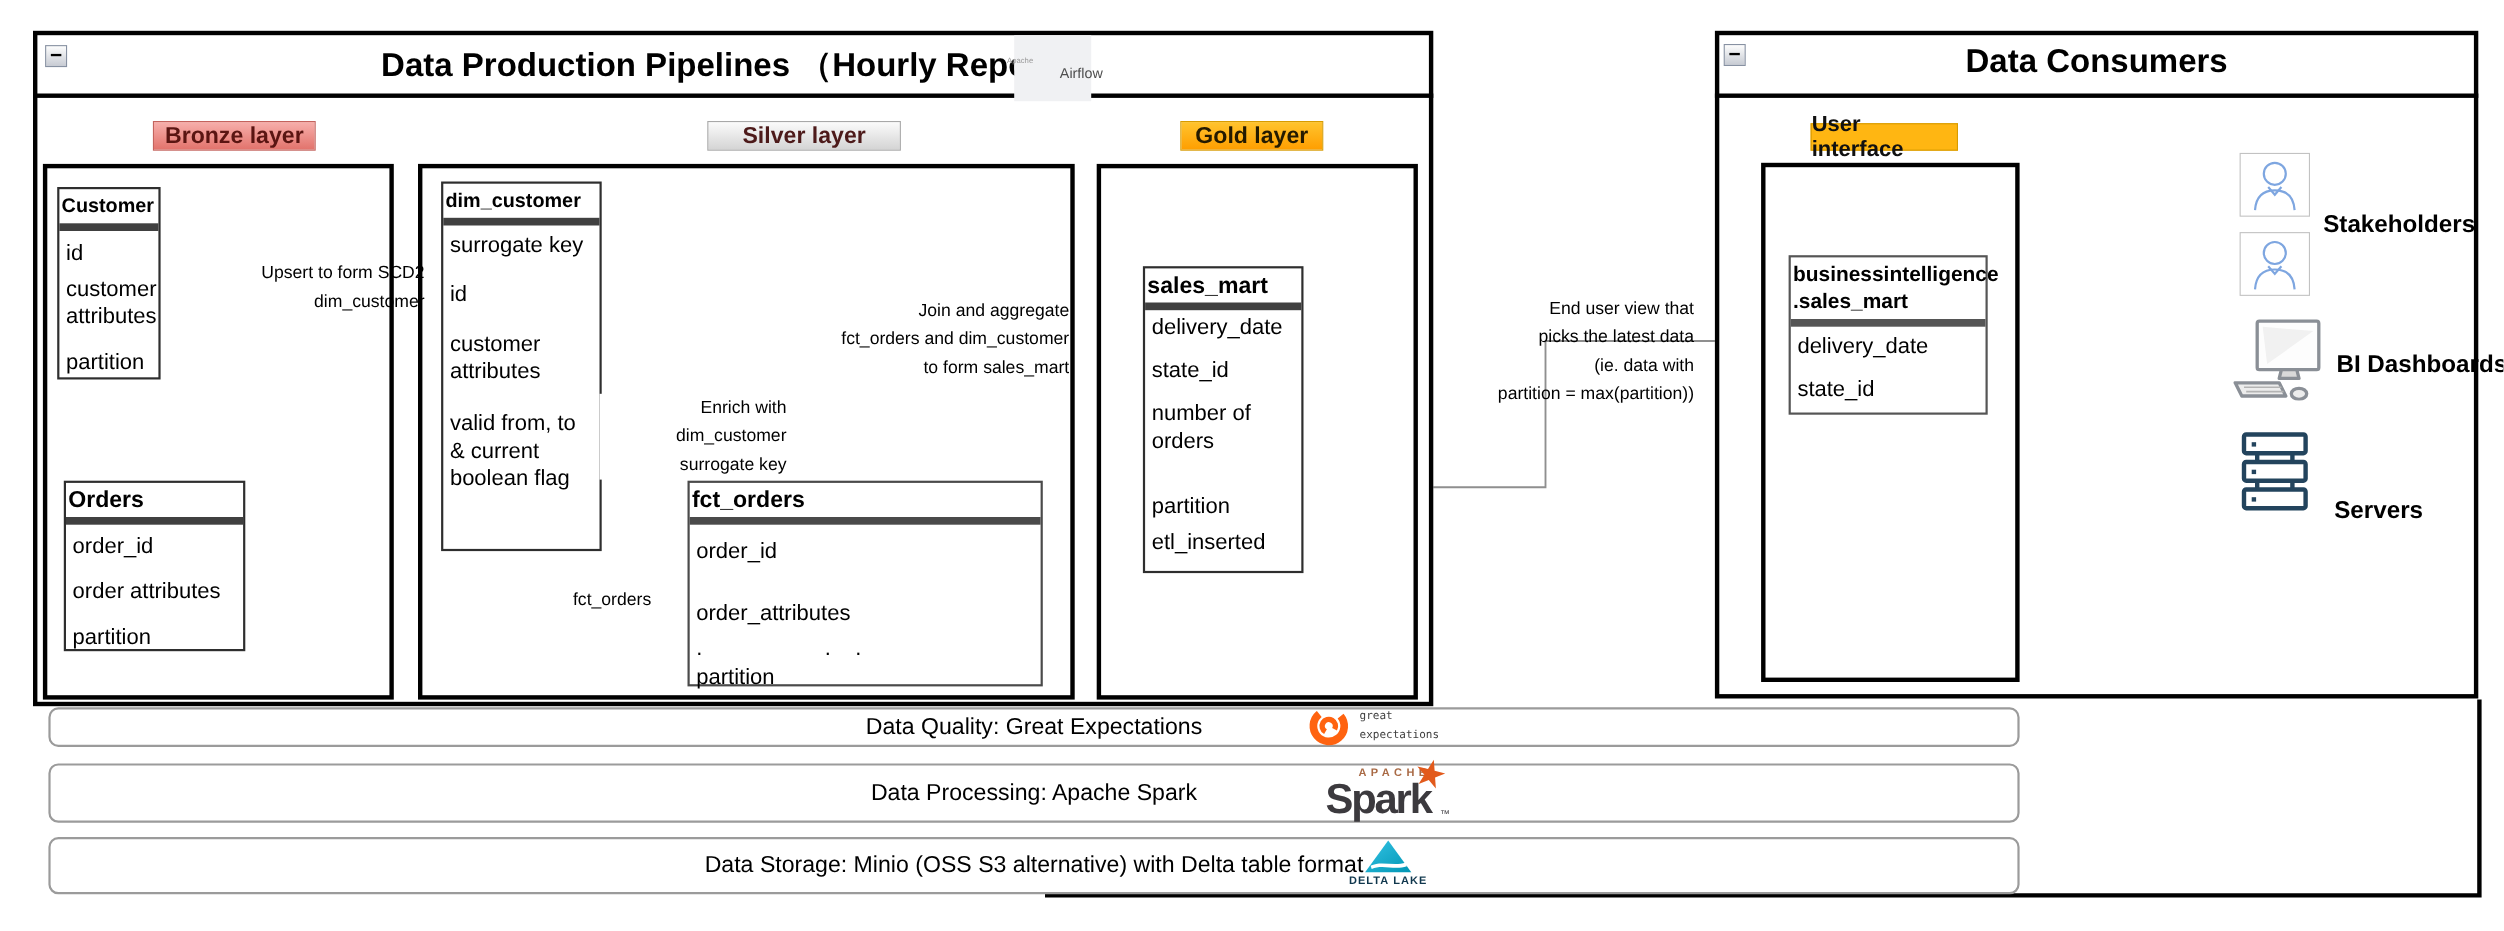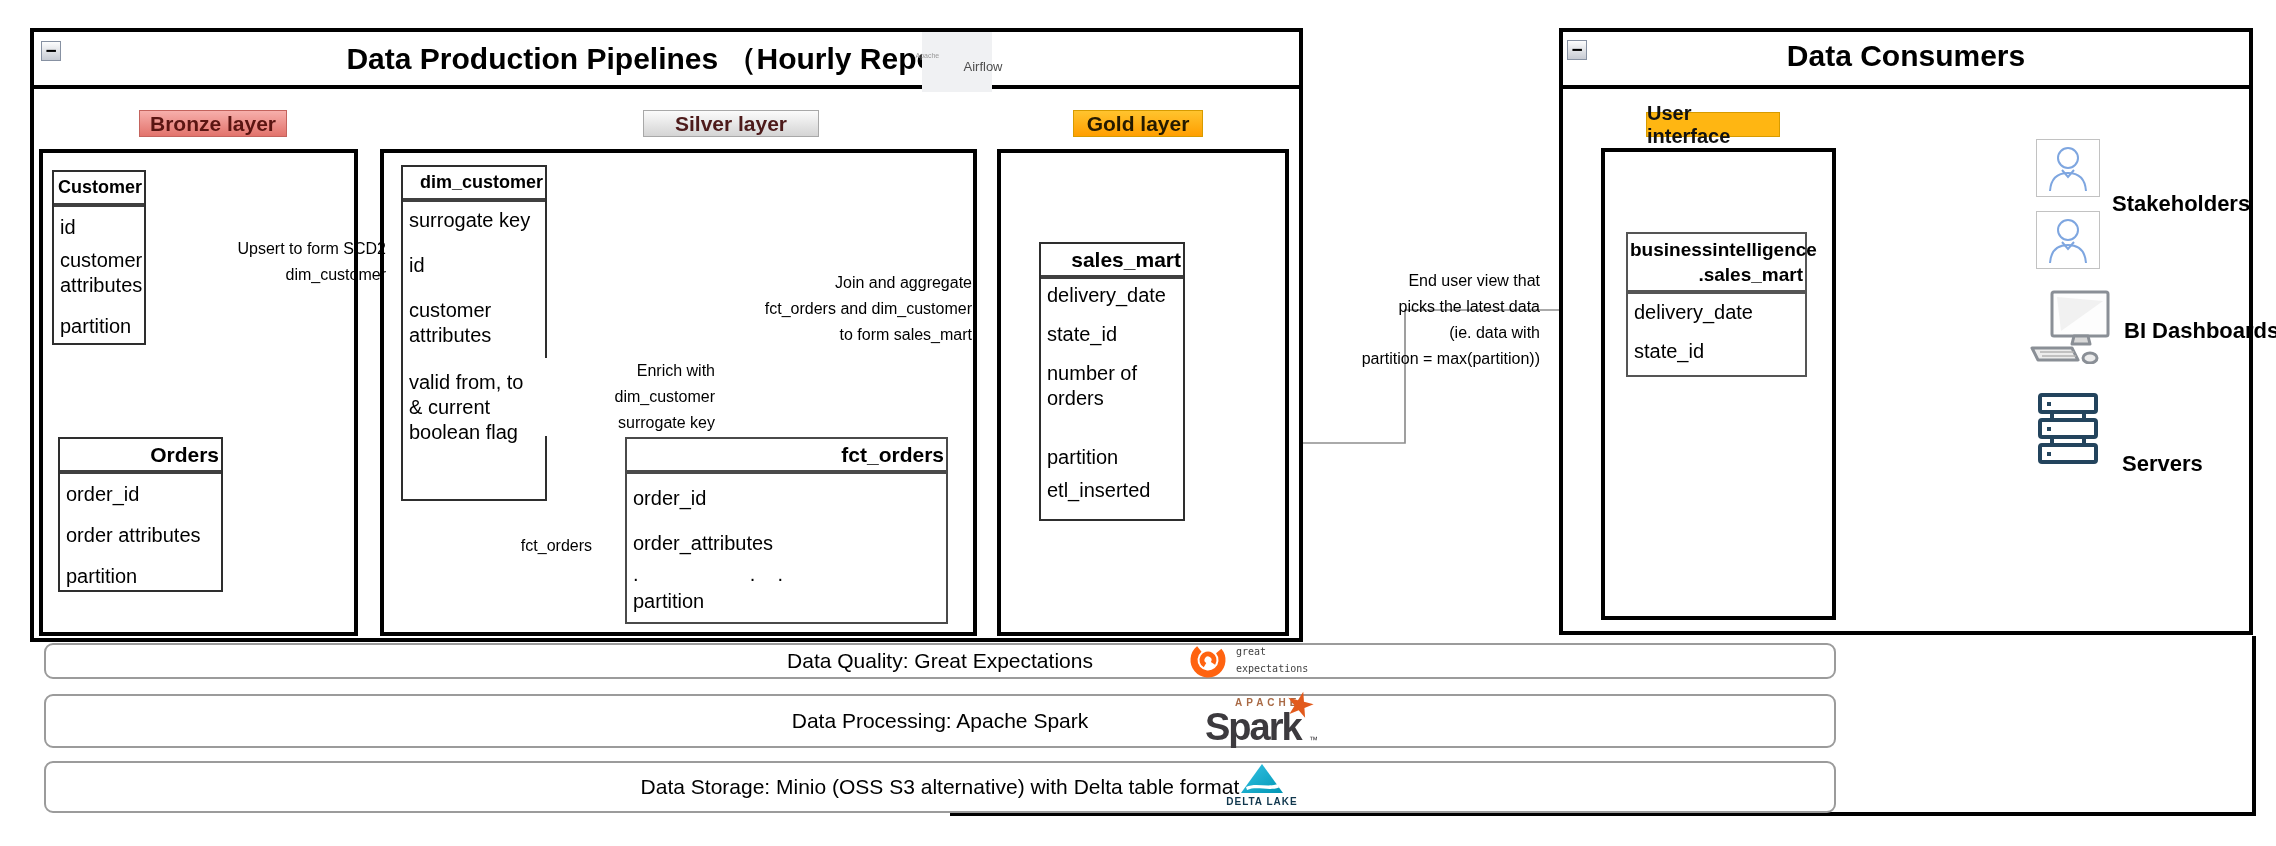--- a/index.html
+++ b/index.html
@@ -9,21 +9,21 @@
   .section-box{border:4px solid #000;background:#fff;}
   .section-divider{background:#000;height:4px;}
   .section-title{font-size:30px;font-weight:bold;text-align:center;}
   .collapse-btn{width:20px;height:20px;border:1px solid #8791a2;
       background:linear-gradient(#fdfdfd,#c7cbd3);display:flex;align-items:center;
       justify-content:center;font-size:19px;font-weight:bold;line-height:14px;cursor:pointer;}
   .layer-label{height:27px;display:flex;align-items:center;justify-content:center;
       font-weight:bold;font-size:21px;border:1px solid;}
   .layer-box{border:4px solid #000;background:#fff;}
   .dtable{background:#fff;border:2px solid #2e2e2e;font-size:20px;line-height:25px;}
-  .dtable .th{font-weight:bold;text-align:right;border-bottom:4px solid #404040;padding:3px 2px;}
+  .dtable .th{font-weight:bold;text-align:left;border-bottom:7px solid #404040;padding:3px 2px;}
   .dtable .tr{padding:0 6px;}
   .edge-label{text-align:right;font-size:16px;line-height:26px;}
   .group-label{font-size:22px;font-weight:bold;white-space:nowrap;}
   .bar{left:44px;width:1792px;border:2px solid #9b9b9b;border-radius:9px;background:#fff;
       display:flex;align-items:center;justify-content:center;font-size:21px;}
   .icon-frame{background:#fff;border:1px solid #c2c2c2;display:flex;align-items:center;justify-content:center;}
   .ge-text{font-family:"DejaVu Sans Mono",monospace;font-size:10px;line-height:17px;color:#3f3f3f;}
   .airflow-box{width:70px;height:60px;background:#f0f1f3;display:flex;align-items:center;
       justify-content:center;gap:4px;}
   .airflow-name{font-size:13px;color:#4e4e4e;line-height:13px;margin-left:48px;}
@@ -111,21 +111,21 @@
     <div class="th" style="font-size:18px;">dim_customer</div>
     <div class="tr" style="margin-top:6px;">surrogate key</div>
     <div class="tr" style="margin-top:20px;">id</div>
     <div class="tr" style="margin-top:20px;">customer attributes</div>
     <div class="tr" style="margin-top:22px;">valid from, to &amp; current boolean flag</div>
   </div>
 
   <div class="abs dtable" style="left:625px;top:437px;width:323px;height:187px;border-color:#4a4a4a;">
     <div class="th" style="font-size:21px;border-color:#4a4a4a;">fct_orders</div>
     <div class="tr" style="margin-top:12px;">order_id</div>
-    <div class="tr" style="margin-top:20px;">order_attributes</div>
+    <div class="tr" style="margin-top:32px;">order_attributes</div>
     <div class="tr" style="margin-top:6px;">.&nbsp;&nbsp;&nbsp;&nbsp;&nbsp;&nbsp;&nbsp;&nbsp;&nbsp;&nbsp;&nbsp;&nbsp;&nbsp;&nbsp;&nbsp;&nbsp;&nbsp;&nbsp;&nbsp;&nbsp;.&nbsp;&nbsp;&nbsp;&nbsp;.</div>
     <div class="tr" style="margin-top:2px;">partition</div>
   </div>
 
   <div class="abs dtable" style="left:1039px;top:242px;width:146px;height:279px;">
     <div class="th" style="font-size:21px;">sales_mart</div>
     <div class="tr" style="margin-top:4px;">delivery_date</div>
     <div class="tr" style="margin-top:14px;">state_id</div>
     <div class="tr" style="margin-top:14px;">number of orders</div>
     <div class="tr" style="margin-top:34px;">partition</div>

